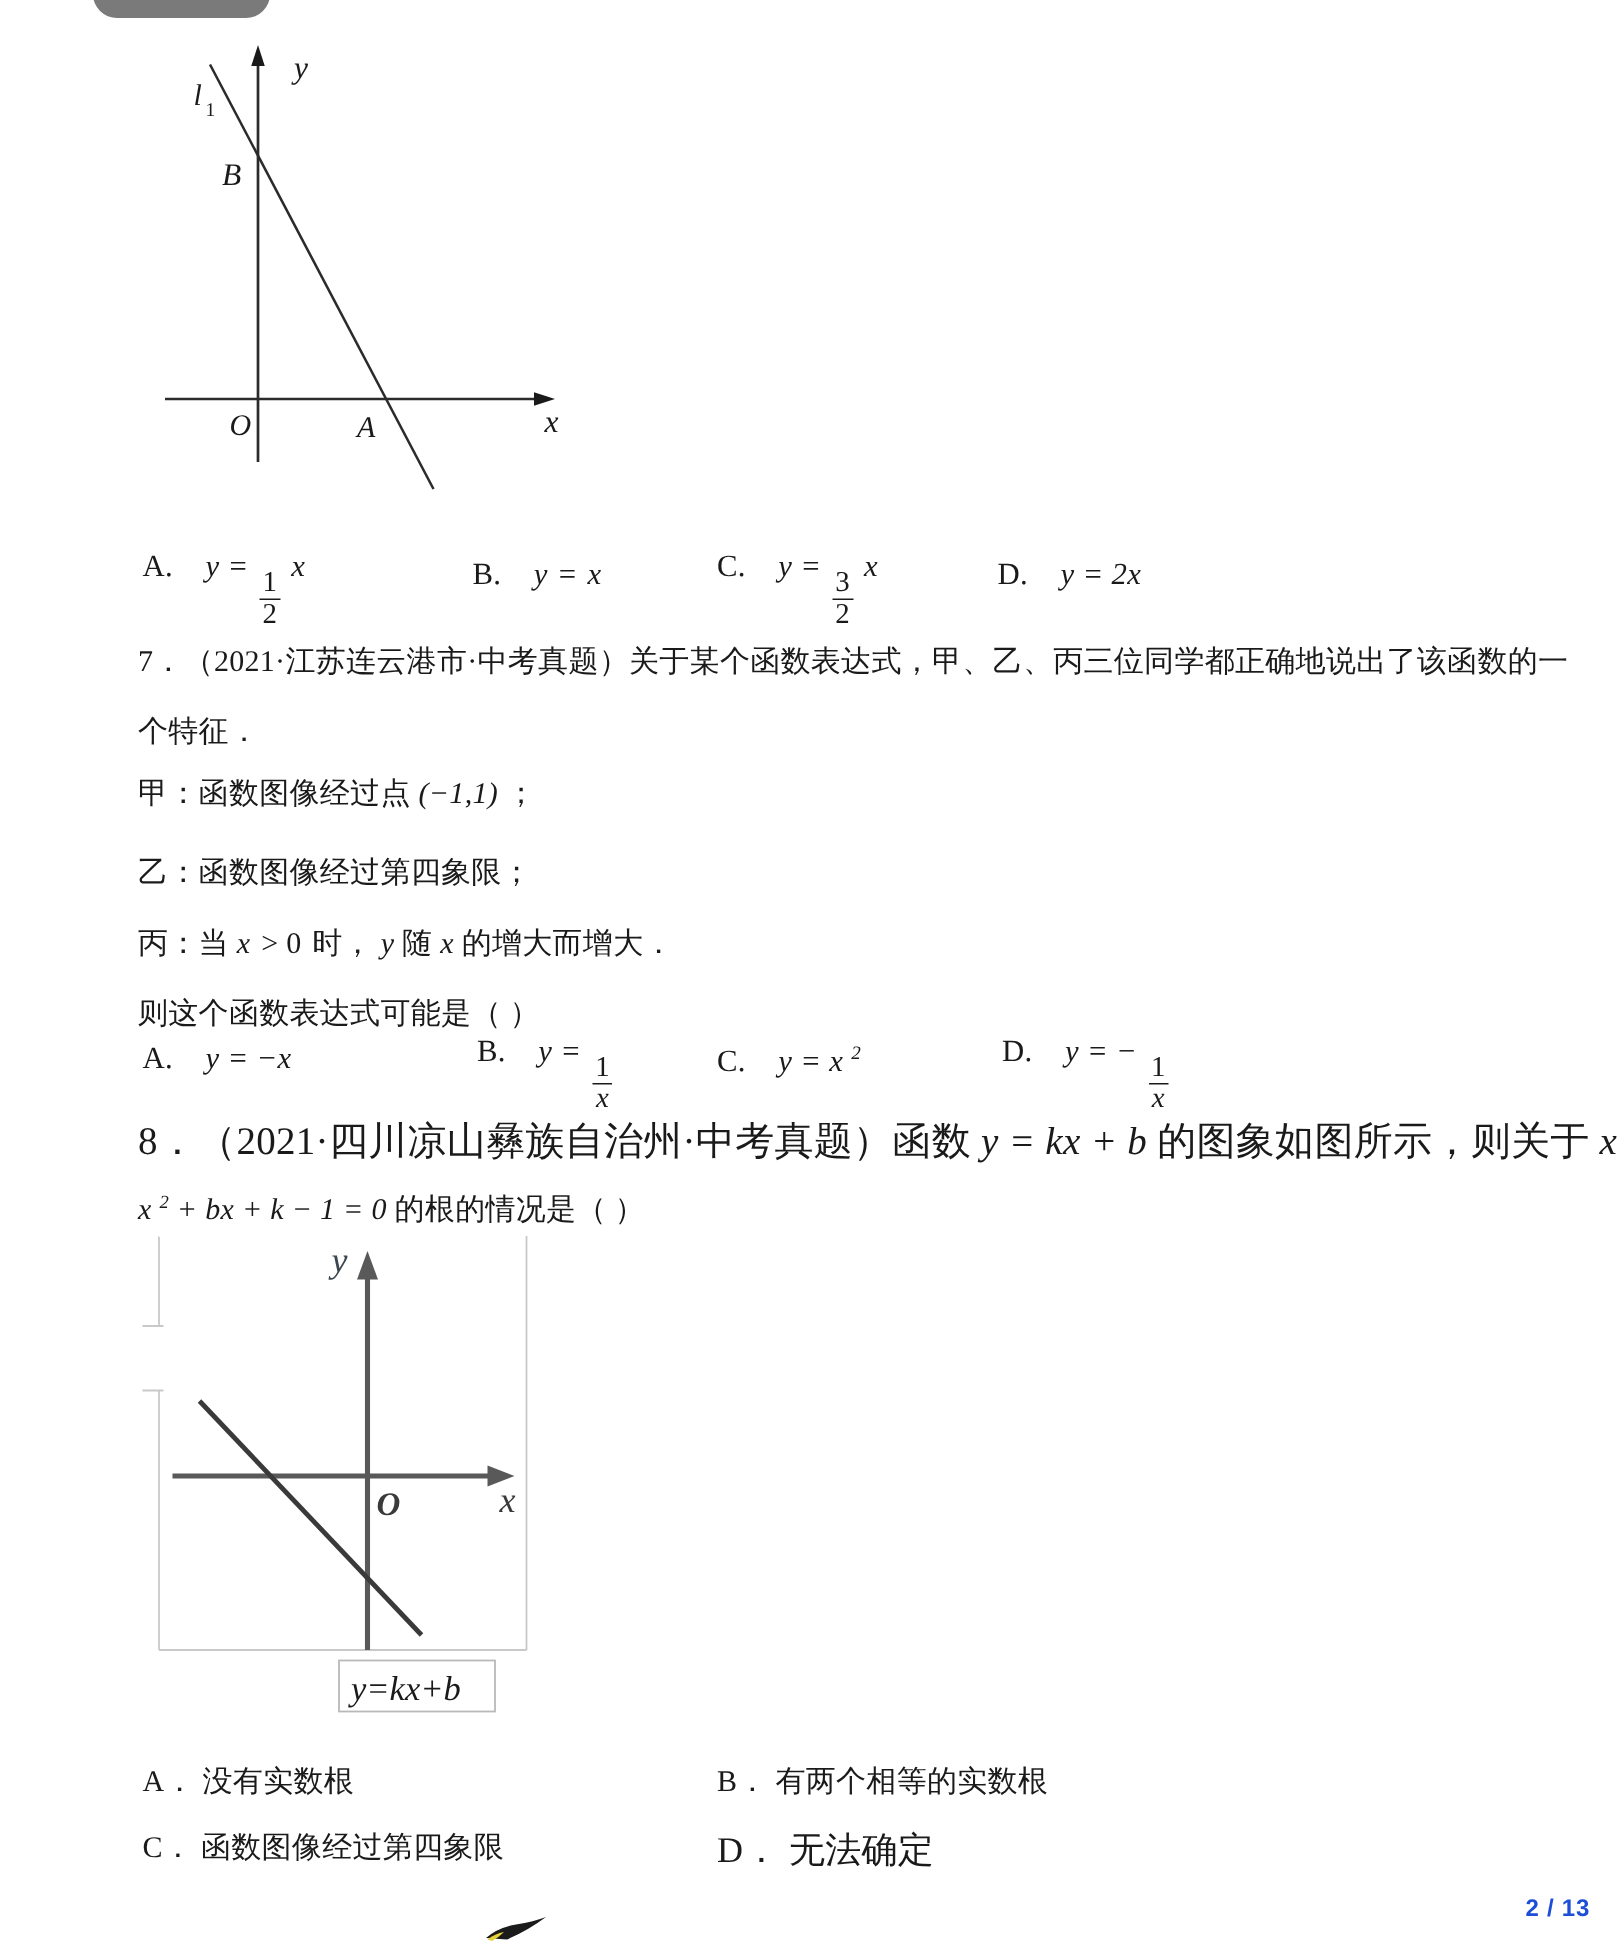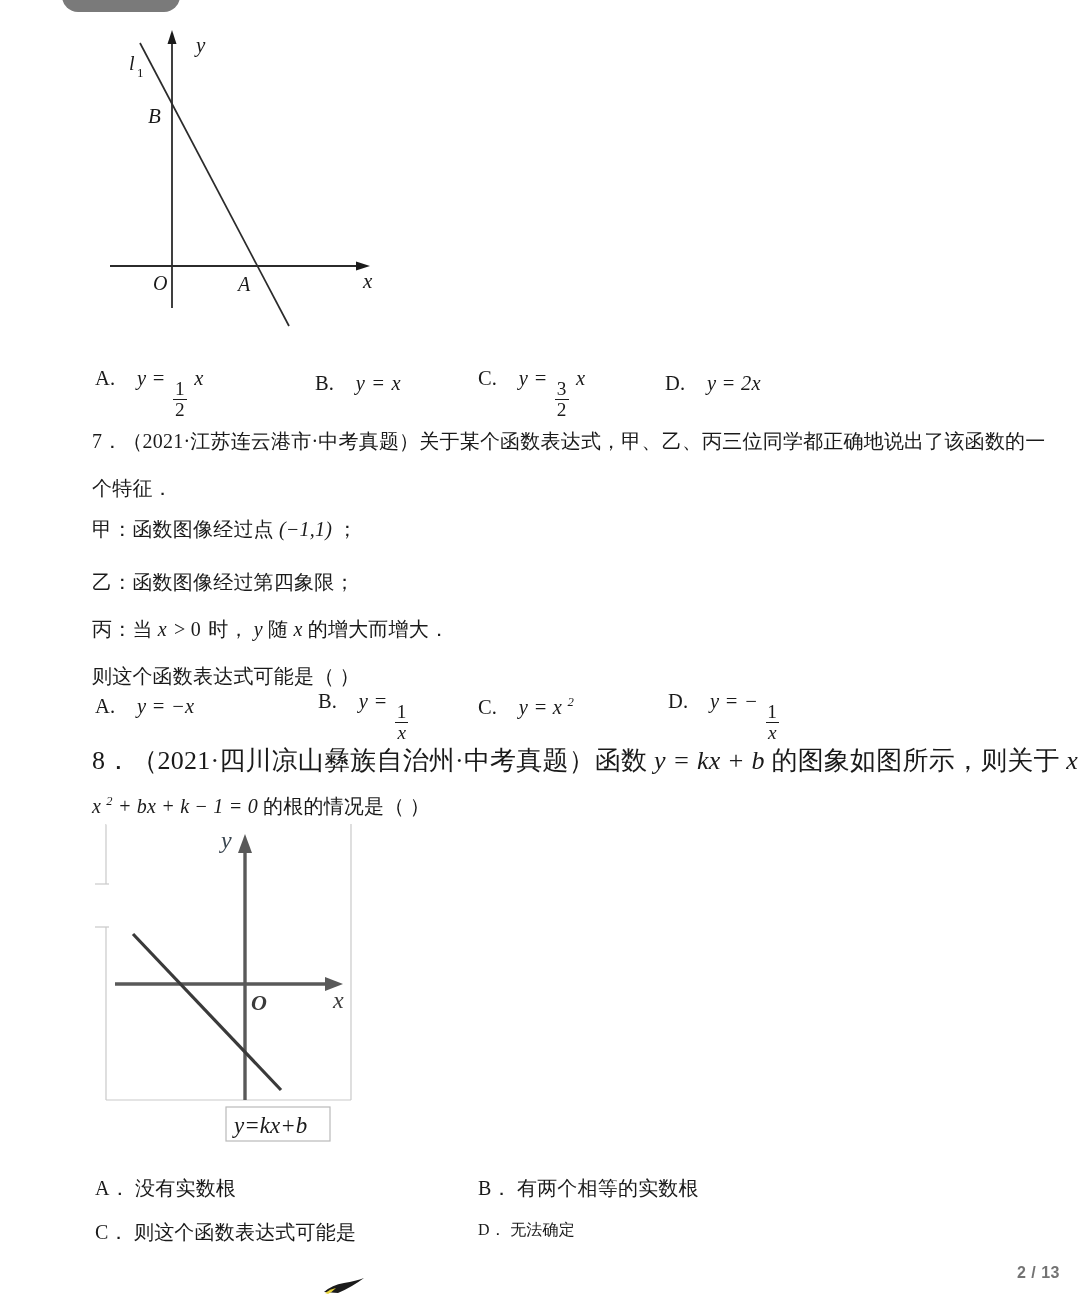--- a/index.html
+++ b/index.html
@@ -75,21 +75,21 @@
   
   #fig2 { position: absolute; left: 93px; top: 822px; }
 
   .pagenum {
     position: absolute;
     right: 20px;
     top: 1264px;
     font-family: "Liberation Sans","DejaVu Sans",sans-serif;
     font-weight: bold;
     font-size: 16px;
-    color: #737373;
+    color: #1d4ed8;
     letter-spacing: 0.5px;
   }
 </style>
 </head>
 <body>
 
 <div class="top-tab"></div>
 
 <svg id="fig1" width="300" height="320" viewBox="0 0 300 320">
 
@@ -248,23 +248,23 @@
 <div class="para cn" style="left:95px; top:1178px; font-size:20px;">
   <span class="optlabel">A．</span>
   <span>没有实数根</span>
 </div>
 <div class="para cn" style="left:478px; top:1178px; font-size:20px;">
   <span class="optlabel">B．</span>
   <span>有两个相等的实数根</span>
 </div>
 <div class="para cn" style="left:95px; top:1222px; font-size:20px;">
   <span class="optlabel">C．</span>
-  <span>则这个函数表达式可能是</span>
-</div>
-<div class="para cn" style="left:478px; top:1222px; font-size:16px;">
+  <span>函数图像经过第四象限</span>
+</div>
+<div class="para cn" style="left:478px; top:1222px; font-size:24px;">
   <span class="optlabel">D．</span>
   <span>无法确定</span>
 </div>
 
 <div class="pagenum">2 / 13</div>
 
 <svg class="bottom-mark" viewBox="0 0 44 20">
   <path d="M2 16 Q10 9 22 7 Q34 5 42 2 Q30 11 16 17 Z" fill="#1b1b1b"></path>
   <path d="M3 17 Q8 13 14 12 Q10 16 6 18 Z" fill="#e8d43a"></path>
 </svg>

